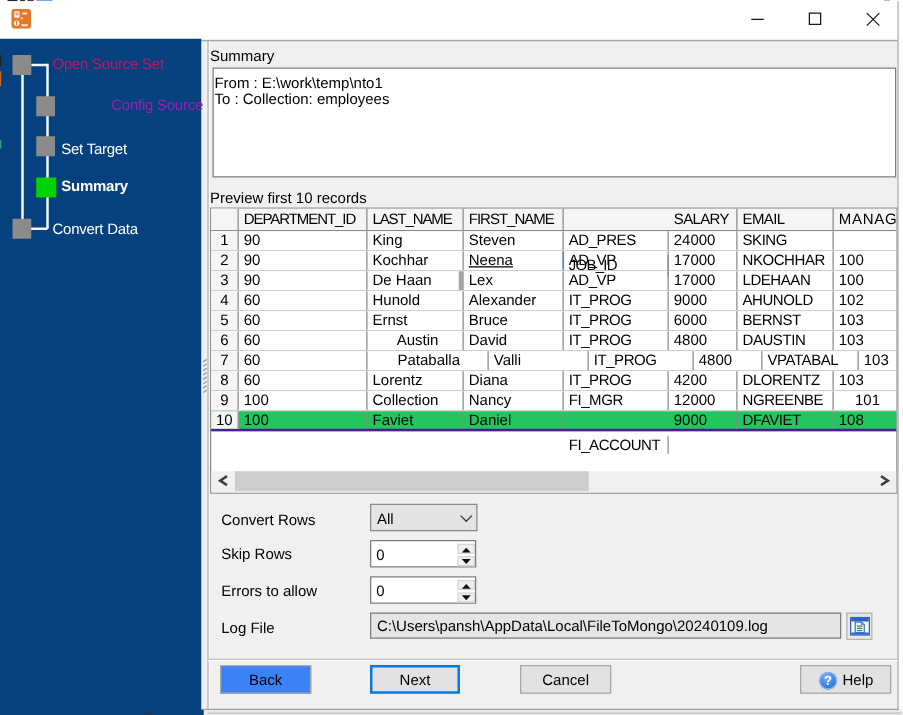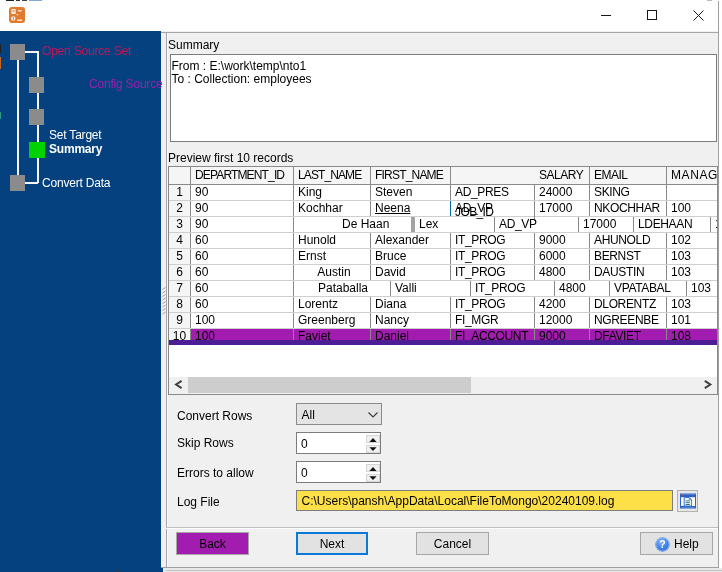--- a/index.html
+++ b/index.html
@@ -77,21 +77,21 @@
   <div class="abs" style="left:24px;top:182px;width:14px;height:1.5px;background:#f5f5f5;"></div>
 
   <div class="abs" style="left:10px;top:44px;width:15px;height:16px;background:#8b8b8b;"></div>
   <div class="abs" style="left:29px;top:77px;width:15px;height:16px;background:#8b8b8b;"></div>
   <div class="abs" style="left:29px;top:109px;width:15px;height:16px;background:#8b8b8b;"></div>
   <div class="abs" style="left:29px;top:142px;width:16px;height:16px;background:#00d300;"></div>
   <div class="abs" style="left:10px;top:175px;width:15px;height:16px;background:#8b8b8b;"></div>
 
   <div class="abs" style="left:42px;top:44px;color:#be185d;letter-spacing:-0.2px;">Open Source Set</div>
   <div class="abs" style="left:49px;top:77px;color:#a21caf;letter-spacing:-0.2px;margin-left:40px;">Config Source</div>
-  <div class="abs" style="left:49px;top:128px;color:#fff;letter-spacing:-0.2px;">Set Target</div>
+  <div class="abs" style="left:49px;top:112px;color:#fff;letter-spacing:-0.2px;">Set Target</div>
   <div class="abs" style="left:49px;top:142px;color:#fff;font-weight:bold;letter-spacing:-0.2px;">Summary</div>
   <div class="abs" style="left:42px;top:176px;color:#fff;letter-spacing:-0.2px;">Convert Data</div>
 
   <div class="abs" style="left:168px;top:37.5px;">Summary</div>
 
   <div class="abs" style="left:170px;top:54px;width:547px;height:88px;background:#fff;border:1px solid #7c7c7c;"></div>
   <div class="abs" style="left:171.5px;top:59.5px;line-height:13px;">From : E:\work\temp\nto1<br>To : Collection: employees</div>
 
   <div class="abs" style="left:168px;top:150.5px;">Preview first 10 records</div>
 
@@ -123,21 +123,21 @@
           <div style="height:100%;overflow:hidden;white-space:nowrap;line-height:15px;width:77px;border-right:1px solid #8a8a8a;padding-left:4px;">Kochhar</div>
           <div style="height:100%;overflow:hidden;white-space:nowrap;line-height:15px;width:80px;border-right:1px solid #0369a1;padding-left:4px;text-decoration:underline;">Neena</div>
           <div style="height:100%;overflow:hidden;white-space:nowrap;line-height:15px;width:84px;border-right:1px solid #8a8a8a;padding-left:4px;letter-spacing:-0.35px;">AD_VP</div>
           <div style="height:100%;overflow:hidden;white-space:nowrap;line-height:15px;width:55px;border-right:1px solid #8a8a8a;padding-left:4px;">17000</div>
           <div style="height:100%;overflow:hidden;white-space:nowrap;line-height:15px;width:77px;border-right:1px solid #8a8a8a;padding-left:4px;letter-spacing:-0.35px;">NKOCHHAR</div>
           <div style="height:100%;overflow:hidden;white-space:nowrap;line-height:15px;flex:1;padding-left:4px;">100</div>
         </div>
         <div style="display:flex;width:548px;height:16px;border-bottom:1px solid #cfcfcf;background:#fff;">
           <div style="height:100%;overflow:hidden;white-space:nowrap;line-height:15px;width:22px;border-right:1px solid #8a8a8a;background:#f5f5f5;text-align:center;">3</div>
           <div style="height:100%;overflow:hidden;white-space:nowrap;line-height:15px;width:103px;border-right:1px solid #8a8a8a;padding-left:4px;">90</div>
-          <div style="height:100%;overflow:hidden;white-space:nowrap;line-height:15px;width:77px;border-right:4px solid #a3a3a3;padding-left:4px;margin-left:44px;">De Haan</div>
+          <div style="height:100%;overflow:hidden;white-space:nowrap;line-height:15px;width:77px;border-right:4px solid #a3a3a3;padding-left:4px;">De Haan</div>
           <div style="height:100%;overflow:hidden;white-space:nowrap;line-height:15px;width:80px;border-right:1px solid #8a8a8a;padding-left:4px;">Lex</div>
           <div style="height:100%;overflow:hidden;white-space:nowrap;line-height:15px;width:84px;border-right:1px solid #8a8a8a;padding-left:4px;letter-spacing:-0.35px;">AD_VP</div>
           <div style="height:100%;overflow:hidden;white-space:nowrap;line-height:15px;width:55px;border-right:1px solid #8a8a8a;padding-left:4px;">17000</div>
           <div style="height:100%;overflow:hidden;white-space:nowrap;line-height:15px;width:77px;border-right:1px solid #8a8a8a;padding-left:4px;letter-spacing:-0.35px;">LDEHAAN</div>
           <div style="height:100%;overflow:hidden;white-space:nowrap;line-height:15px;flex:1;padding-left:4px;">100</div>
         </div>
         <div style="display:flex;width:548px;height:16px;border-bottom:1px solid #cfcfcf;background:#fff;">
           <div style="height:100%;overflow:hidden;white-space:nowrap;line-height:15px;width:22px;border-right:1px solid #8a8a8a;background:#f5f5f5;text-align:center;">4</div>
           <div style="height:100%;overflow:hidden;white-space:nowrap;line-height:15px;width:103px;border-right:1px solid #8a8a8a;padding-left:4px;">60</div>
           <div style="height:100%;overflow:hidden;white-space:nowrap;line-height:15px;width:77px;border-right:1px solid #8a8a8a;padding-left:4px;">Hunold</div>
@@ -183,33 +183,33 @@
           <div style="height:100%;overflow:hidden;white-space:nowrap;line-height:15px;width:77px;border-right:1px solid #8a8a8a;padding-left:4px;">Lorentz</div>
           <div style="height:100%;overflow:hidden;white-space:nowrap;line-height:15px;width:80px;border-right:1px solid #8a8a8a;padding-left:4px;">Diana</div>
           <div style="height:100%;overflow:hidden;white-space:nowrap;line-height:15px;width:84px;border-right:1px solid #8a8a8a;padding-left:4px;letter-spacing:-0.35px;">IT_PROG</div>
           <div style="height:100%;overflow:hidden;white-space:nowrap;line-height:15px;width:55px;border-right:1px solid #8a8a8a;padding-left:4px;">4200</div>
           <div style="height:100%;overflow:hidden;white-space:nowrap;line-height:15px;width:77px;border-right:1px solid #8a8a8a;padding-left:4px;letter-spacing:-0.35px;">DLORENTZ</div>
           <div style="height:100%;overflow:hidden;white-space:nowrap;line-height:15px;flex:1;padding-left:4px;">103</div>
         </div>
         <div style="display:flex;width:548px;height:16px;border-bottom:1px solid #cfcfcf;background:#fff;">
           <div style="height:100%;overflow:hidden;white-space:nowrap;line-height:15px;width:22px;border-right:1px solid #8a8a8a;background:#f5f5f5;text-align:center;">9</div>
           <div style="height:100%;overflow:hidden;white-space:nowrap;line-height:15px;width:103px;border-right:1px solid #8a8a8a;padding-left:4px;">100</div>
-          <div style="height:100%;overflow:hidden;white-space:nowrap;line-height:15px;width:77px;border-right:1px solid #8a8a8a;padding-left:4px;">Greenberg</div>
+          <div style="height:100%;overflow:hidden;white-space:nowrap;line-height:15px;width:77px;border-right:1px solid #8a8a8a;padding-left:4px;">Collection</div>
           <div style="height:100%;overflow:hidden;white-space:nowrap;line-height:15px;width:80px;border-right:1px solid #8a8a8a;padding-left:4px;">Nancy</div>
           <div style="height:100%;overflow:hidden;white-space:nowrap;line-height:15px;width:84px;border-right:1px solid #8a8a8a;padding-left:4px;letter-spacing:-0.35px;">FI_MGR</div>
           <div style="height:100%;overflow:hidden;white-space:nowrap;line-height:15px;width:55px;border-right:1px solid #8a8a8a;padding-left:4px;">12000</div>
           <div style="height:100%;overflow:hidden;white-space:nowrap;line-height:15px;width:77px;border-right:1px solid #8a8a8a;padding-left:4px;letter-spacing:-0.35px;">NGREENBE</div>
-          <div style="height:100%;overflow:hidden;white-space:nowrap;line-height:15px;flex:1;padding-left:4px;">101</div>
-        </div>
-        <div style="display:flex;width:548px;height:16px;border-bottom:5px solid #4c1d95;background:#a21caf;">
+          <div style="height:100%;overflow:hidden;white-space:nowrap;line-height:15px;flex:1;padding-left:4px;text-align:center;">101</div>
+        </div>
+        <div style="display:flex;width:548px;height:16px;border-bottom:2px solid #4c1d95;background:#22c55e;">
           <div style="height:100%;overflow:hidden;white-space:nowrap;line-height:15px;width:22px;border-right:1px solid #8a8a8a;background:#f5f5f5;text-align:center;">10</div>
           <div style="height:100%;overflow:hidden;white-space:nowrap;line-height:15px;width:103px;border-right:1px solid #8a8a8a;padding-left:4px;">100</div>
           <div style="height:100%;overflow:hidden;white-space:nowrap;line-height:15px;width:77px;border-right:1px solid #8a8a8a;padding-left:4px;">Faviet</div>
           <div style="height:100%;overflow:hidden;white-space:nowrap;line-height:15px;width:80px;border-right:1px solid #8a8a8a;padding-left:4px;">Daniel</div>
-          <div style="height:100%;overflow:hidden;white-space:nowrap;line-height:15px;width:84px;border-right:1px solid #8a8a8a;padding-left:4px;letter-spacing:-0.35px;">FI_ACCOUNT</div>
+          <div style="height:100%;overflow:hidden;white-space:nowrap;line-height:15px;width:84px;border-right:1px solid #8a8a8a;padding-left:4px;letter-spacing:-0.35px;margin-top:20px;">FI_ACCOUNT</div>
           <div style="height:100%;overflow:hidden;white-space:nowrap;line-height:15px;width:55px;border-right:1px solid #8a8a8a;padding-left:4px;">9000</div>
           <div style="height:100%;overflow:hidden;white-space:nowrap;line-height:15px;width:77px;border-right:1px solid #8a8a8a;padding-left:4px;letter-spacing:-0.35px;">DFAVIET</div>
           <div style="height:100%;overflow:hidden;white-space:nowrap;line-height:15px;flex:1;padding-left:4px;">108</div>
         </div>
       </div>
 
     <div class="abs" style="left:0;top:210px;width:548px;height:16.5px;background:#f0f0f0;">
       <svg class="abs" style="left:0;top:0;" width="17" height="17" viewBox="0 0 17 17">
           <polyline points="12.6,3.9 7.1,7.5 12.6,11.1" fill="none" stroke="#404040" stroke-width="2"></polyline>
         </svg>
@@ -245,21 +245,21 @@
   <div class="abs" style="left:296px;top:461px;width:85px;height:22px;background:#fff;border:1px solid #7c7c7c;">
     <div class="abs" style="left:4px;top:3.5px;">0</div>
     <div class="abs" style="left:69px;top:1.6px;width:14px;height:8.8px;background:#f0f0f0;border:1px solid #d5d5d5;"></div>
     <div class="abs" style="left:69px;top:11.5px;width:14px;height:8.8px;background:#f0f0f0;border:1px solid #d5d5d5;"></div>
     <svg class="abs" style="left:69px;top:1.6px;" width="14" height="19" viewBox="0 0 14 19">
         <polygon points="7,3.1 10.6,7 3.4,7" fill="#101010"></polygon>
         <polygon points="7,16.1 10.6,12.2 3.4,12.2" fill="#101010"></polygon>
       </svg>
   </div>
 
-  <div class="abs" style="left:296px;top:490px;width:377px;height:21px;background:#fde047;border:1px solid #7c7c7c;">
+  <div class="abs" style="left:296px;top:490px;width:377px;height:21px;background:#e5e5e5;border:1px solid #7c7c7c;">
     <div class="abs" style="left:4.5px;top:3px;white-space:nowrap;">C:\Users\pansh\AppData\Local\FileToMongo\20240109.log</div>
   </div>
 
   <div class="abs" style="left:677px;top:490px;width:21px;height:22px;background:#e8e8e8;border:1px solid #b1b1b1;">
     <svg class="abs" style="left:2px;top:2px;" width="16" height="16" viewBox="0 0 16 16">
       <rect x="0.5" y="1" width="15" height="14" fill="#f8f8ef" stroke="#2a62c8" stroke-width="1"></rect>
       <rect x="1" y="1.4" width="14" height="2.8" fill="#2a62c8"></rect>
       <rect x="1.7" y="2" width="1.5" height="1.3" fill="#d03a2e"></rect>
       <rect x="1" y="13" width="14" height="1.6" fill="#2a62c8"></rect>
       <g>
@@ -268,21 +268,21 @@
         <rect x="5.5" y="7.4" width="4.4" height="1" fill="#2e7f72"></rect>
         <rect x="5.5" y="9.2" width="4.4" height="1" fill="#2e7f72"></rect>
         <rect x="5.5" y="11" width="4.4" height="1" fill="#2e7f72"></rect>
       </g>
     </svg>
   </div>
 
   <div class="abs" style="left:166px;top:527px;width:552px;height:1px;background:#bfbfbf;"></div>
   <div class="abs" style="left:166px;top:528px;width:552px;height:1px;background:#fdfdfd;"></div>
 
-  <div class="abs" style="left:176px;top:532px;width:73px;height:23px;background:#a21caf;border:1px solid #a7a7a7;text-align:center;line-height:23px;">Back</div>
+  <div class="abs" style="left:176px;top:532px;width:73px;height:23px;background:#3b82f6;border:1px solid #a7a7a7;text-align:center;line-height:23px;">Back</div>
   <div class="abs" style="left:296px;top:532px;width:72px;height:23px;background:#e2e2e2;border:2px solid #0b79d7;text-align:center;line-height:21px;">Next</div>
   <div class="abs" style="left:416px;top:532px;width:73px;height:23px;background:#e2e2e2;border:1px solid #a7a7a7;text-align:center;line-height:23px;">Cancel</div>
   <div class="abs" style="left:640px;top:532px;width:73px;height:23px;background:#e2e2e2;border:1px solid #a7a7a7;">
     <svg class="abs" style="left:14px;top:3.5px;" width="15" height="15" viewBox="0 0 15 15">
       <defs>
           <radialGradient id="hg" cx="0.4" cy="0.3" r="0.9">
         <stop offset="0" stop-color="#7fb0f2"></stop>
             <stop offset="0.55" stop-color="#3c7fe6"></stop>
             <stop offset="1" stop-color="#2a63cf"></stop>
       </radialGradient>

